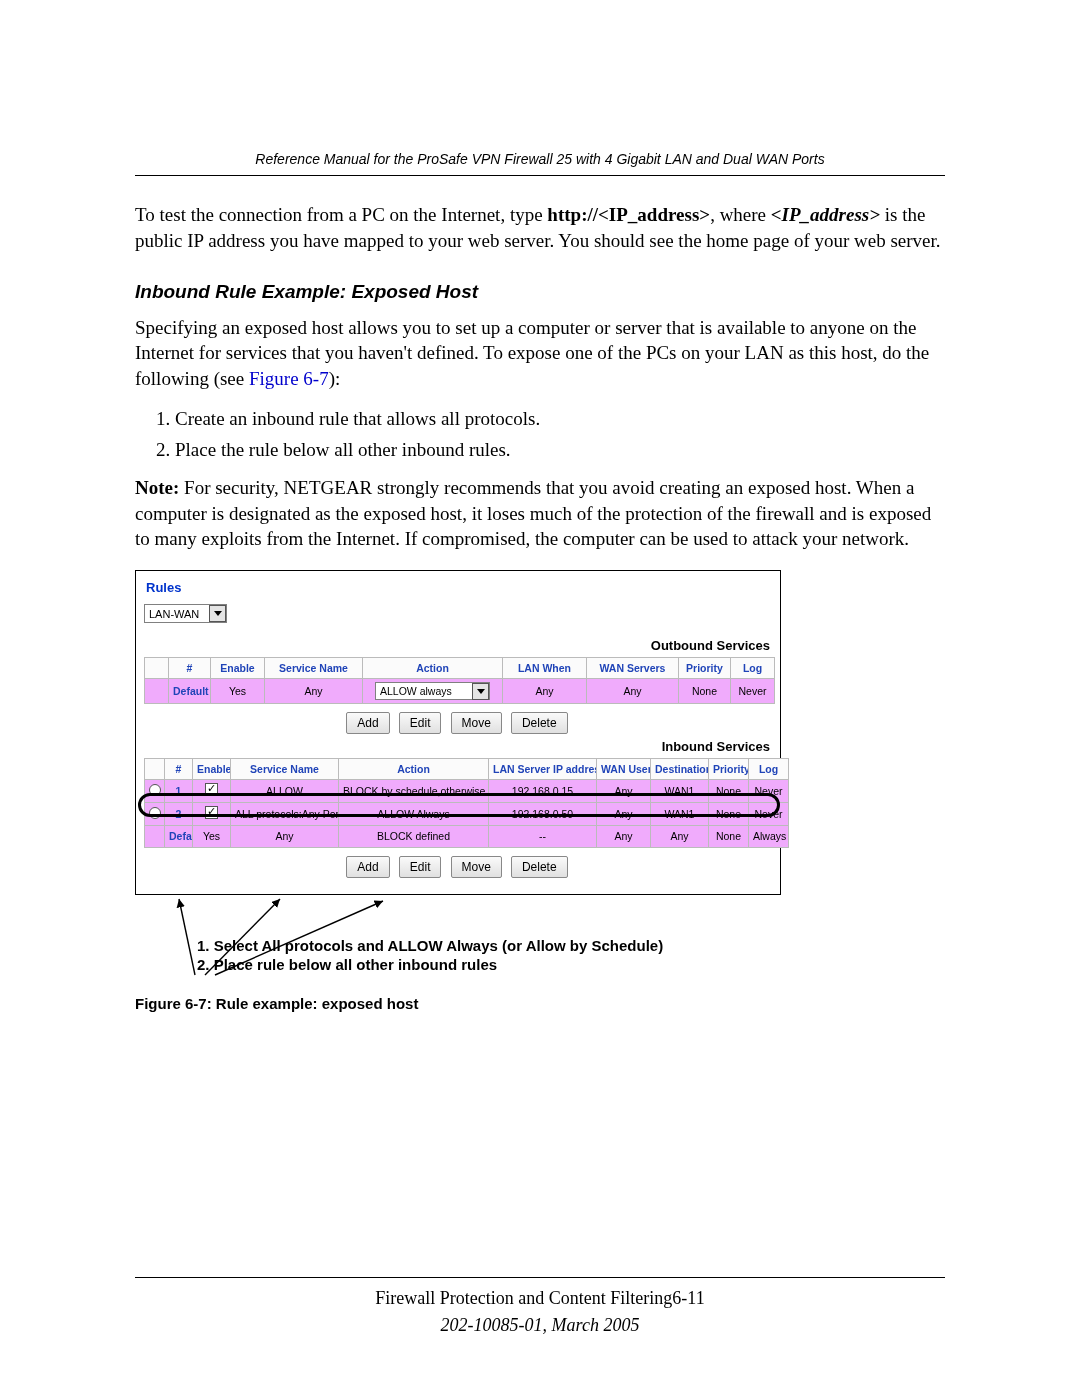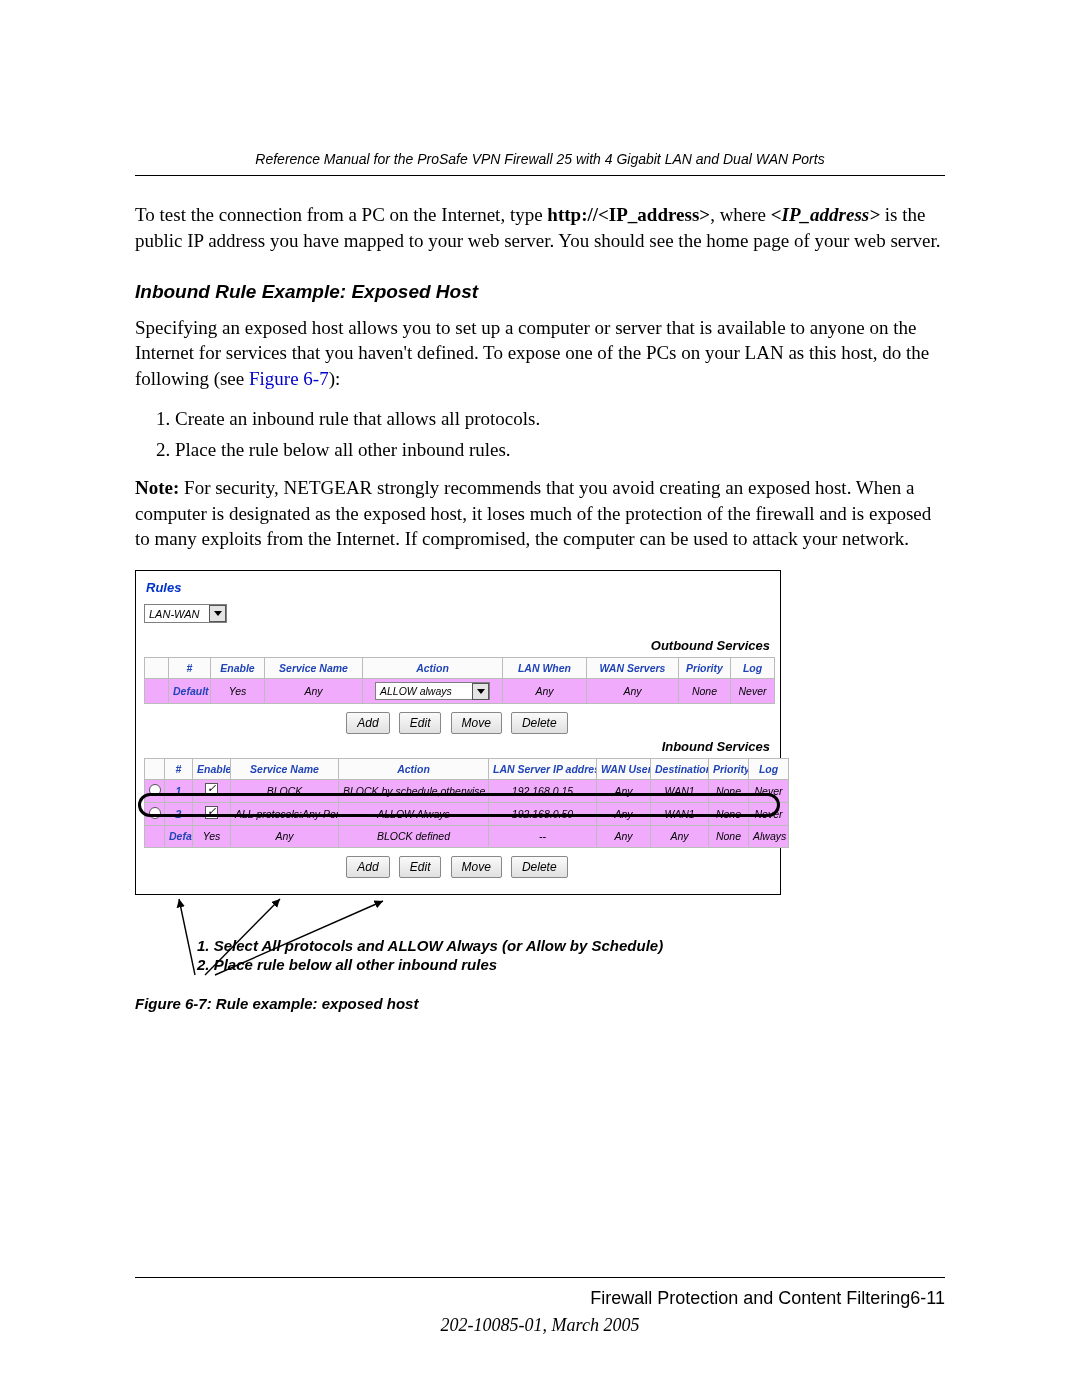--- a/index.html
+++ b/index.html
@@ -39,21 +39,20 @@
     font-style: italic;
     font-size: 19px;
     margin: 26px 0 10px;
     color: #000;
   }
   .xref { color: #0000cc; }
   ol.steps { margin: 10px 0 12px 8px; padding-left: 32px; }
   ol.steps li { margin: 2px 0 6px; }
   .figure-wrap {
     margin-top: 18px;
-    font-style: italic;
   }
   .shot {
     border: 1px solid #000;
     width: 644px;
     background: #fff;
     font-family: Verdana, Arial, sans-serif;
     font-size: 11px;
     color: #000;
     position: relative;
   }
@@ -194,22 +193,22 @@
     position: absolute;
     left: 135px; right: 135px; bottom: 60px;
   }
   hr.footer-rule {
     border: none;
     border-top: 1.5px solid #000;
     margin: 0 0 8px;
   }
   .footer-row {
     display: flex;
-    justify-content: flex-end;
-    font-family: Liberation Sans, sans-serif;
+    justify-content: center;
+    font-family: Liberation Serif, serif;
     font-size: 18px;
   }
   .docid {
     text-align: center;
     font-style: italic;
     font-family: "Times New Roman", serif;
     font-size: 18px;
     margin-top: 2px;
   }
 </style>
@@ -331,21 +330,21 @@
             <th>LAN Server IP address</th>
             <th>WAN Users</th>
             <th>Destination</th>
             <th>Priority</th>
             <th>Log</th>
           </tr>
           <tr>
             <td><span class="radio"></span></td>
             <td><span class="default-link">1</span></td>
             <td><span class="chk"><span class="tick">✓</span></span></td>
-            <td>BLOCK</td>
+            <td>ALLOW</td>
             <td>BLOCK by schedule,otherwise allow</td>
             <td>192.168.0.15</td>
             <td>Any</td>
             <td>WAN1</td>
             <td>None</td>
             <td>Never</td>
           </tr>
           <tr>
             <td><span class="radio"></span></td>
             <td><span class="default-link">2</span></td>

